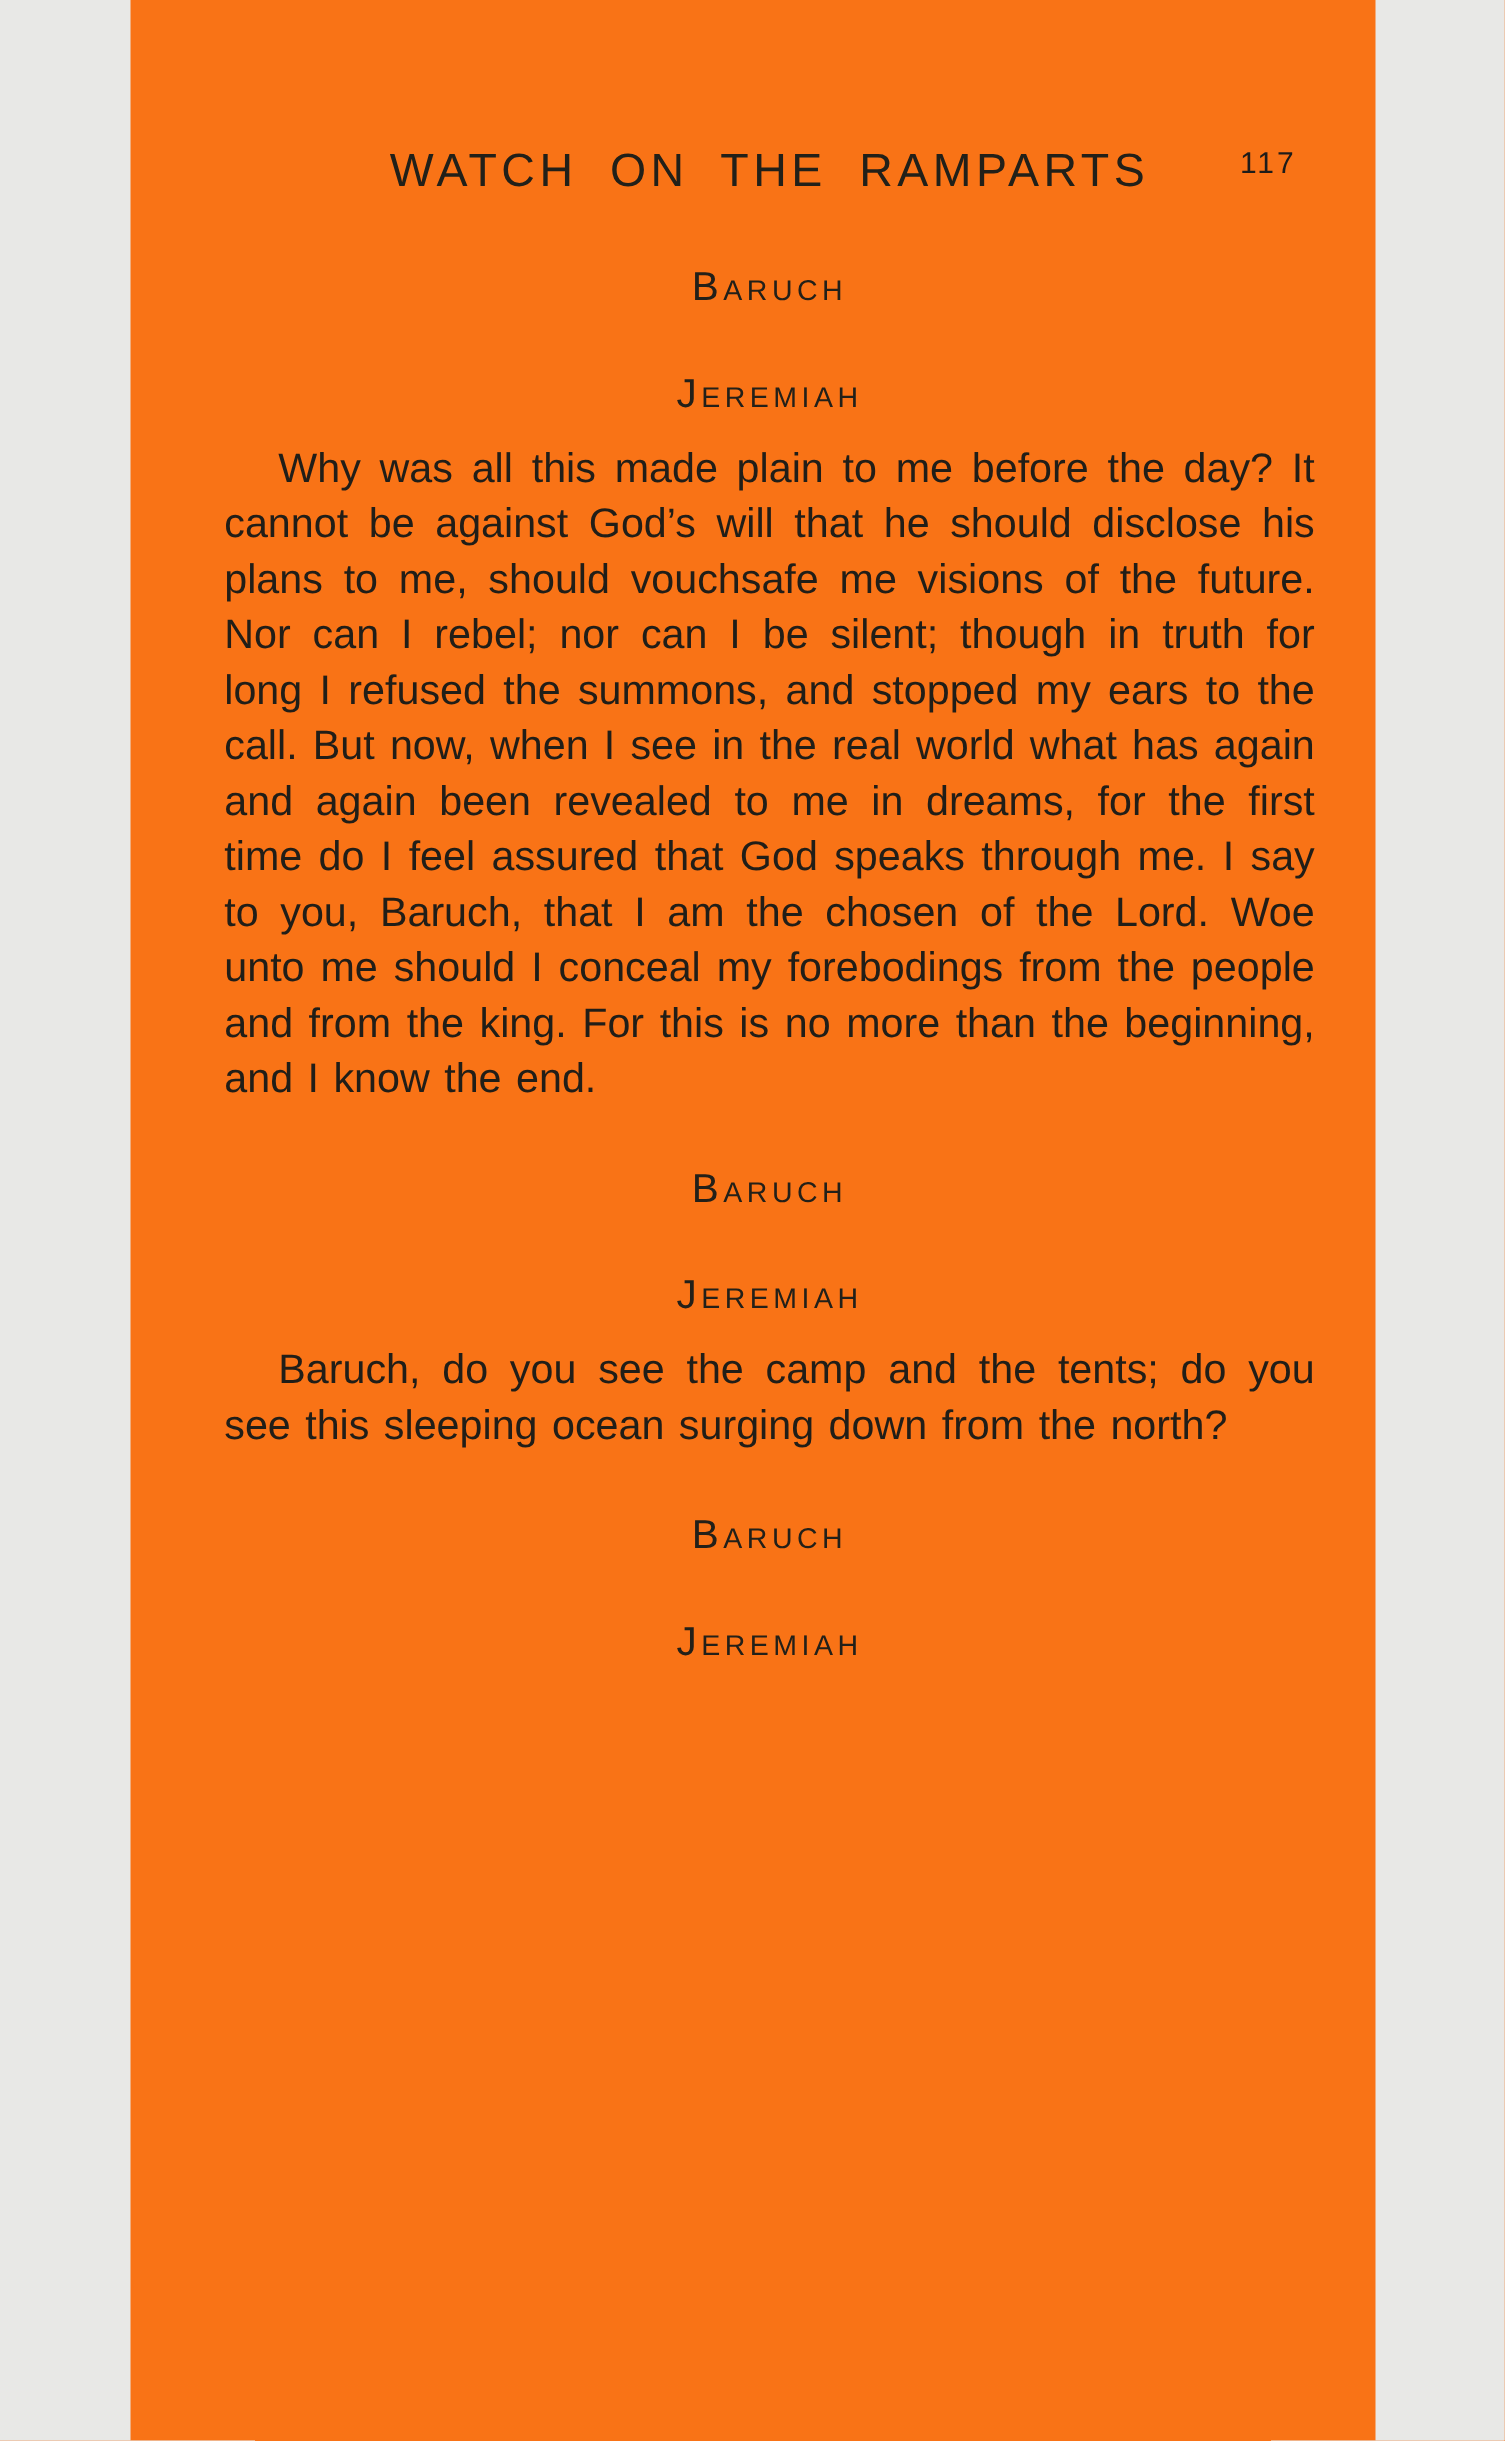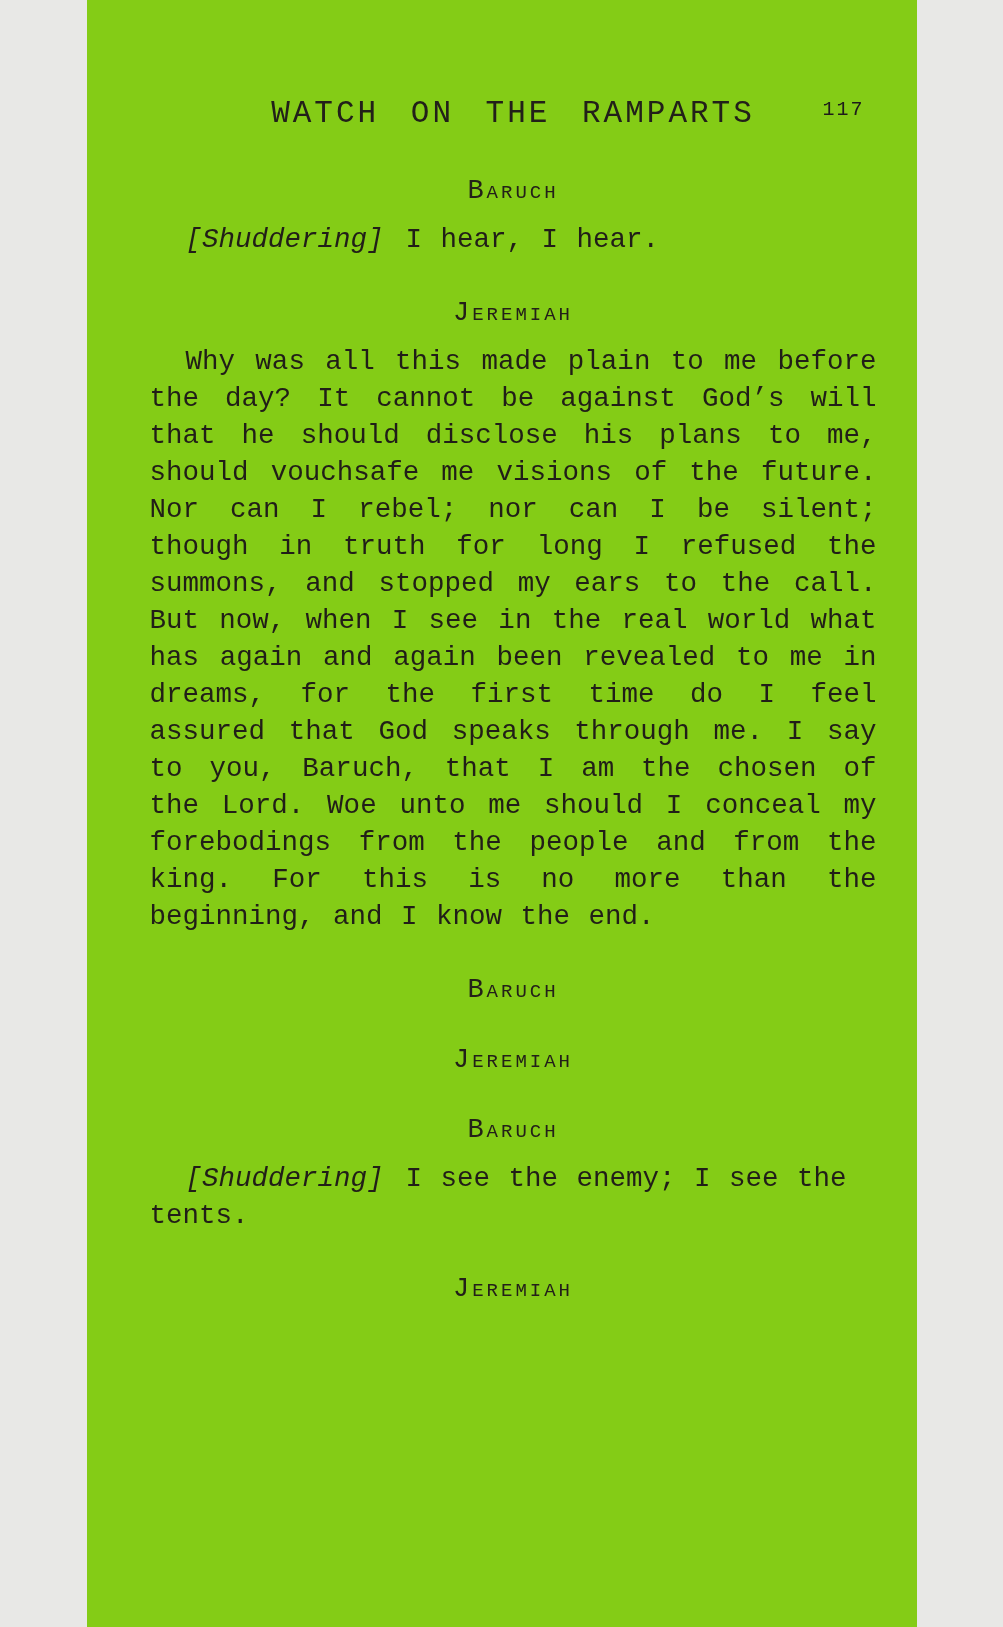--- a/index.html
+++ b/index.html
@@ -5,23 +5,23 @@
   html, body {
     margin: 0;
     padding: 0;
     background: #e8e8e6;
   }
   .page {
     position: relative;
     width: 830px;
     height: 1627px;
     margin: 0 auto;
-    background: #84cc16;
+    background: #f97316;
     color: #1e1c1a;
-    font-family: Liberation Mono, monospace;
+    font-family: Liberation Sans, sans-serif;
     overflow: hidden;
     box-sizing: border-box;
   }
   .content {
     position: absolute;
     left: 63px;
     top: 96px;
     width: 727px;
   }
   
@@ -84,43 +84,38 @@
 <div class="page">
   <div class="content">
 
     <div class="running-header">
       <div class="book-title">WATCH ON THE RAMPARTS</div>
       <div class="page-number">117</div>
     </div>
 
     <div class="speech">
       <div class="speaker">Baruch</div>
-      <p class="speech-text single-line">
-        <span class="direction">[Shuddering]</span><span class="after-direction">I hear, I hear.</span>
-      </p>
     </div>
 
     <div class="speech">
       <div class="speaker">Jeremiah</div>
       <p class="speech-text">Why was all this made plain to me before the day? It cannot be against God’s will that he should disclose his plans to me, should vouchsafe me visions of the future. Nor can I rebel; nor can I be silent; though in truth for long I refused the summons, and stopped my ears to the call. But now, when I see in the real world what has again and again been revealed to me in dreams, for the first time do I feel assured that God speaks through me. I say to you, Baruch, that I am the chosen of the Lord. Woe unto me should I conceal my forebodings from the people and from the king. For this is no more than the beginning, and I know the end.</p>
     </div>
 
     <div class="speech">
       <div class="speaker">Baruch</div>
     </div>
 
     <div class="speech">
       <div class="speaker">Jeremiah</div>
+      <p class="speech-text">Baruch, do you see the camp and the tents; do you see this sleeping ocean surging down from the north?</p>
     </div>
 
     <div class="speech">
       <div class="speaker">Baruch</div>
-      <p class="speech-text single-line">
-        <span class="direction">[Shuddering]</span><span class="after-direction">I see the enemy; I see the tents.</span>
-      </p>
     </div>
 
     <div class="speech">
       <div class="speaker">Jeremiah</div>
     </div>
 
   </div>
 </div>
 
 </body></html>

